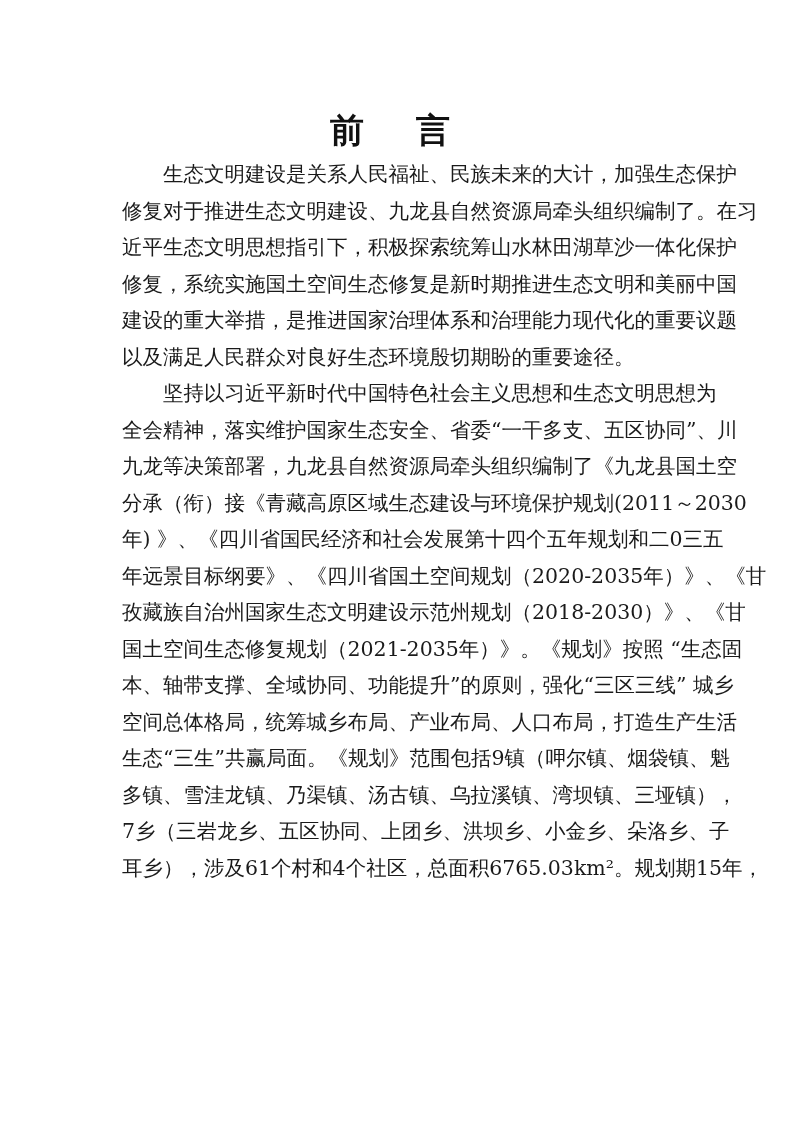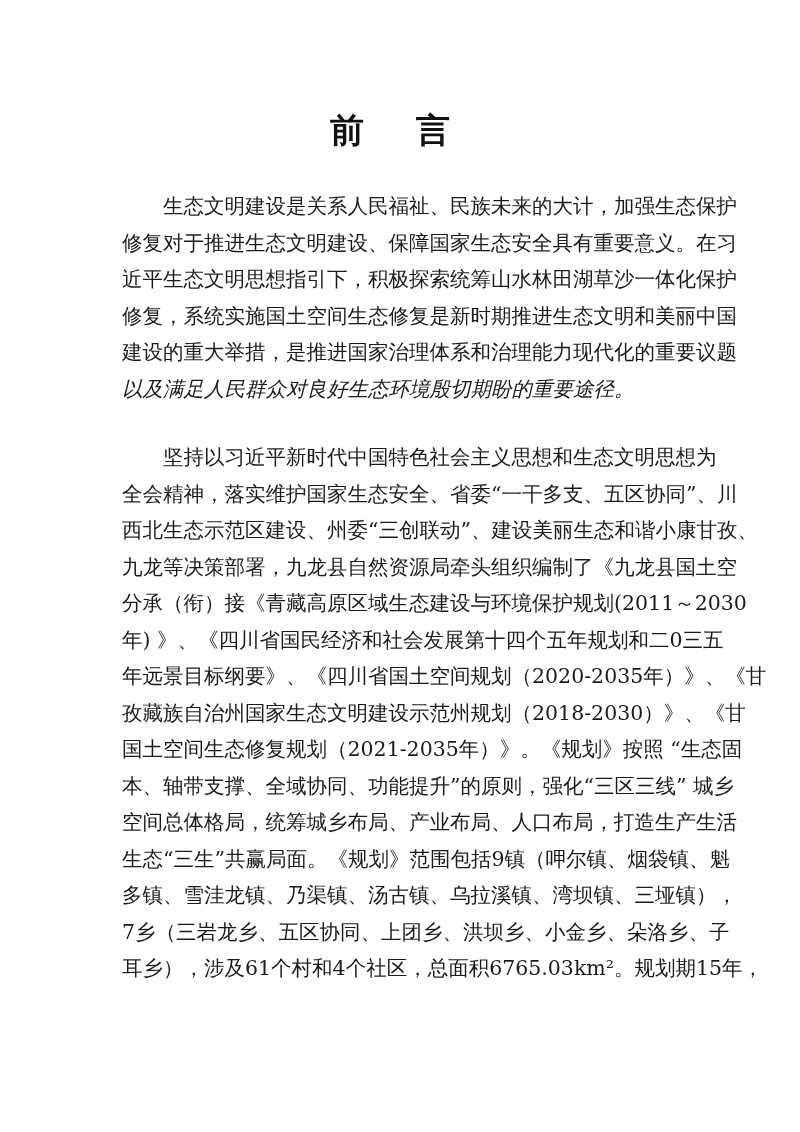--- a/index.html
+++ b/index.html
@@ -5,42 +5,41 @@
   html, body { margin: 0; padding: 0; background: #ffffff; }
   body { width: 800px; height: 1132px; position: relative; overflow: hidden;
          font-family: "DejaVu Serif", "Liberation Serif", serif; color: #111; }
   .page { position: absolute; left: 0; top: 0; width: 800px; height: 1060px; background: #fff; border-radius: 7px; }
   .title { position: absolute; top: 108px; left: 0; width: 800px; text-align: center;
            font-family: "DejaVu Sans", "Liberation Sans", sans-serif; font-weight: bold;
            font-size: 34px; letter-spacing: 20px; line-height: 44px; color: #111; }
   .body { position: absolute; top: 156px; left: 122px; width: 562px; }
   .line { display: block; height: 36.5px; line-height: 36.5px; font-size: 20.5px;
           white-space: nowrap; text-align: justify; text-align-last: justify; color: #1a1a1a; }
-  .line.indent { padding-left: 41px; margin-top: 32px; }
-  .line.last { text-align-last: left; font-style: italic; }
+  .line.indent { padding-left: 41px; }
+  .line.last { text-align-last: left; }
 </style>
 </head>
 <body>
 
 <div class="page">
   <div class="title">前 言</div>
 
   <div class="body">
     <div>
       <span class="line indent">生态文明建设是关系人民福祉、民族未来的大计，加强生态保护</span>
-      <span class="line">修复对于推进生态文明建设、保障国家生态安全具有重要意义。在习</span>
+      <span class="line">修复对于推进生态文明建设、九龙县自然资源局牵头组织编制了。在习</span>
       <span class="line">近平生态文明思想指引下，积极探索统筹山水林田湖草沙一体化保护</span>
       <span class="line">修复，系统实施国土空间生态修复是新时期推进生态文明和美丽中国</span>
       <span class="line">建设的重大举措，是推进国家治理体系和治理能力现代化的重要议题</span>
       <span class="line last">以及满足人民群众对良好生态环境殷切期盼的重要途径。</span>
     </div>
     <div>
       <span class="line indent">坚持以习近平新时代中国特色社会主义思想和生态文明思想为</span>
       <span class="line">全会精神，落实维护国家生态安全、省委“一干多支、五区协同”、川</span>
-      <span class="line">西北生态示范区建设、州委“三创联动”、建设美丽生态和谐小康甘孜、</span>
       <span class="line">九龙等决策部署，九龙县自然资源局牵头组织编制了《九龙县国土空</span>
       <span class="line">分承（衔）接《青藏高原区域生态建设与环境保护规划(2011～2030</span>
       <span class="line">年) 》、《四川省国民经济和社会发展第十四个五年规划和二0三五</span>
       <span class="line">年远景目标纲要》、《四川省国土空间规划（2020-2035年）》、《甘</span>
       <span class="line">孜藏族自治州国家生态文明建设示范州规划（2018-2030）》、《甘</span>
       <span class="line">国土空间生态修复规划（2021-2035年）》。《规划》按照 “生态固</span>
       <span class="line">本、轴带支撑、全域协同、功能提升”的原则，强化“三区三线” 城乡</span>
       <span class="line">空间总体格局，统筹城乡布局、产业布局、人口布局，打造生产生活</span>
       <span class="line">生态“三生”共赢局面。《规划》范围包括9镇（呷尔镇、烟袋镇、魁</span>
       <span class="line">多镇、雪洼龙镇、乃渠镇、汤古镇、乌拉溪镇、湾坝镇、三垭镇），</span>

